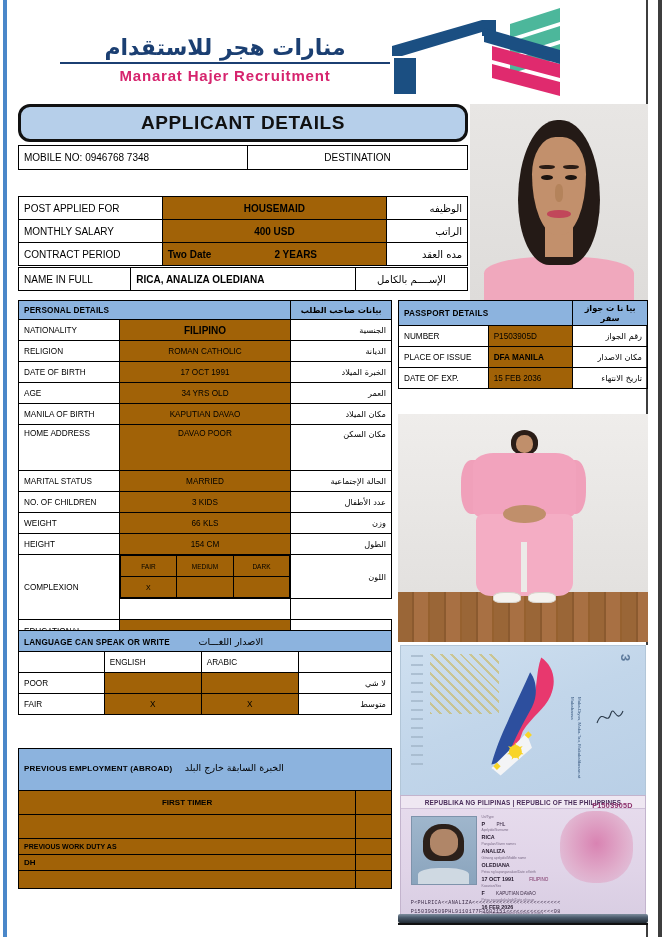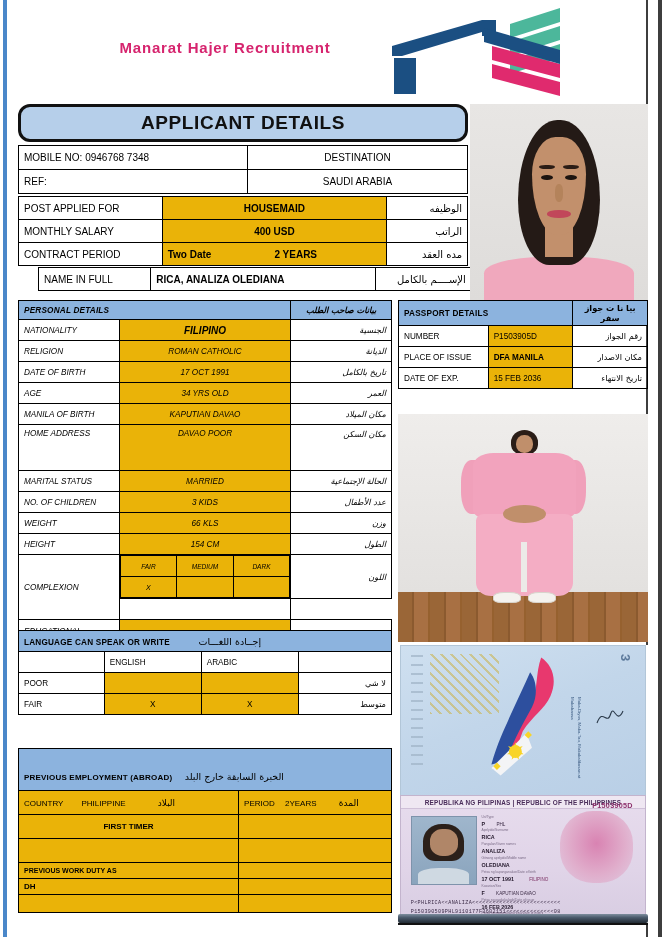--- a/index.html
+++ b/index.html
@@ -41,21 +41,21 @@
   table { border-collapse:collapse; }
   .tbl { width:100%; }
   .tbl td {
     border:1px solid #000;
     font-size:9px;
     padding:2px 5px;
     height:20px;
     vertical-align:middle;
     color:#000;
   }
-  .blue   { background:#eab308; }
+  .blue   { background:#a16207; }
   .ar     { font-family:"DejaVu Sans", sans-serif; direction:rtl; text-align:right; font-size:9px; }
   .ctr    { text-align:center; }
   .bold   { font-weight:bold; }
 
   
   .banner {
     position:absolute; left:18px; top:104px; width:450px; height:38px;
     background:#b6cfea; border:3px solid #111; border-radius:12px;
     display:flex; align-items:center; justify-content:center;
     font-size:19px; font-weight:bold; letter-spacing:.6px; color:#111;
@@ -65,26 +65,26 @@
 
   
   #contact-table { left:18px; top:145px; width:450px; }
   #contact-table td { height:24px; font-size:10px; }
 
   
   #post-table { left:18px; top:196px; width:450px; }
   #post-table td { height:23px; font-size:10px; }
 
   
-  #name-table { left:18px; top:267px; width:450px;margin-left:20px; }
+  #name-table { left:18px; top:267px; width:450px; }
   #name-table td { height:23px; font-size:10px; }
 
   
   #personal-block { left:18px; top:300px; width:374px; }
-  #personal-block td { font-size:8.2px; height:21px;font-style:italic; }
+  #personal-block td { font-size:8.2px; height:21px; }
   #personal-block .sec-hdr { height:19px; }
 
   
   #language-block { left:18px; top:630px; width:374px; }
   #language-block td { font-size:8.2px; height:21px; }
 
   
   #employment-block { left:18px; top:748px; width:374px; }
   #employment-block td { font-size:8px; height:24px; }
 
@@ -179,20 +179,21 @@
 <body>
 
 <div class="page">
 
   <div class="edge-left"></div>
   <div class="edge-right"></div>
   <div class="edge-right2"></div>
 
   <div class="header">
     <div class="logo-text">
+      <div class="logo-ar">منارات هجر للاستقدام</div>
       <div class="logo-en">Manarat Hajer Recruitment</div>
     </div>
     <div class="logo-mark">
       <svg width="250" height="92" viewBox="0 0 250 92" xmlns="http://www.w3.org/2000/svg">
 
         <polygon points="118,18 168,2 168,16 118,32" fill="#4cb79b"></polygon>
         <polygon points="118,36 168,20 168,34 118,50" fill="#4cb79b"></polygon>
         <polygon points="118,54 168,38 168,52 118,68" fill="#4cb79b"></polygon>
 
         <polygon points="100,40 168,58 168,72 100,54" fill="#e02a6e"></polygon>
@@ -210,27 +211,20 @@
 
   <table class="tbl block" id="contact-table">
     <tbody>
         <tr>
       <td style="width:51%">
         <span>MOBILE NO:</span>
         <span>0946768 7348</span>
       </td>
       <td class="ctr">DESTINATION</td>
     </tr>
-    <tr>
-      <td>
-        <span>REF:</span>
-        <span></span>
-      </td>
-      <td class="ctr">SAUDI ARABIA</td>
-    </tr>
   </tbody>
     </table>
 
   <table class="tbl block" id="post-table">
     <tbody>
         <tr>
       <td style="width:32%">POST APPLIED FOR</td>
       <td class="blue ctr bold" style="width:50%">HOUSEMAID</td>
       <td class="ar" style="width:18%">الوظيفه</td>
     </tr>
@@ -272,21 +266,21 @@
       <td class="ar" style="width:27%">الجنسية</td>
     </tr>
     <tr>
       <td>RELIGION</td>
       <td class="blue ctr">ROMAN CATHOLIC</td>
       <td class="ar">الديانة</td>
     </tr>
     <tr>
       <td>DATE OF BIRTH</td>
       <td class="blue ctr">17 OCT 1991</td>
-      <td class="ar">تاريخ بالكامل</td>
+      <td class="ar">الخبرة الميلاد</td>
     </tr>
     <tr>
       <td>AGE</td>
       <td class="blue ctr">34 YRS OLD</td>
       <td class="ar">العمر</td>
     </tr>
     <tr>
       <td>MANILA OF BIRTH</td>
       <td class="blue ctr">KAPUTIAN DAVAO</td>
       <td class="ar">مكان الميلاد</td>
@@ -350,21 +344,21 @@
       <td class="ar" style="height:32px">المستوى التعليمي</td>
     </tr>
   </tbody>
     </table>
 
   <table class="tbl block" id="language-block">
     <tbody>
         <tr>
       <td class="sec-hdr" colspan="4">
         <span>LANGUAGE CAN SPEAK OR WRITE</span>
-        <span class="ar-inline" style="margin-left:26px">إجــادة اللغـــات</span>
+        <span class="ar-inline" style="margin-left:26px">الاصدار اللغـــات</span>
       </td>
     </tr>
     <tr>
       <td style="width:23%"></td>
       <td style="width:26%">ENGLISH</td>
       <td style="width:26%">ARABIC</td>
       <td style="width:25%"></td>
     </tr>
     <tr>
       <td>POOR</td>
@@ -377,35 +371,23 @@
       <td class="blue ctr">X</td>
       <td class="blue ctr">X</td>
       <td class="ar">متوسط</td>
     </tr>
   </tbody>
     </table>
 
   <table class="tbl block" id="employment-block">
     <tbody>
         <tr>
-      <td class="sec-hdr" colspan="2" style="height:42px;vertical-align:top;padding-top:22px">
+      <td class="sec-hdr" colspan="2" style="height:42px;vertical-align:top;padding-top:13px">
         <span>PREVIOUS EMPLOYMENT (ABROAD)</span>
         <span class="ar-inline" style="margin-left:10px">الخبرة السابقة خارج البلد</span>
-      </td>
-    </tr>
-    <tr>
-      <td class="blue" style="width:59%">
-        <span>COUNTRY</span>
-        <span style="margin-left:16px">PHILIPPINE</span>
-        <span class="ar" style="margin-left:30px;display:inline-block">البلاد</span>
-      </td>
-      <td class="blue" style="width:41%">
-        <span>PERIOD</span>
-        <span style="margin-left:8px">2YEARS</span>
-        <span class="ar" style="margin-left:20px;display:inline-block">المدة</span>
       </td>
     </tr>
     <tr>
       <td class="blue firsttimer">FIRST TIMER</td>
       <td class="blue"></td>
     </tr>
     <tr>
       <td class="blue"></td>
       <td class="blue"></td>
     </tr>

